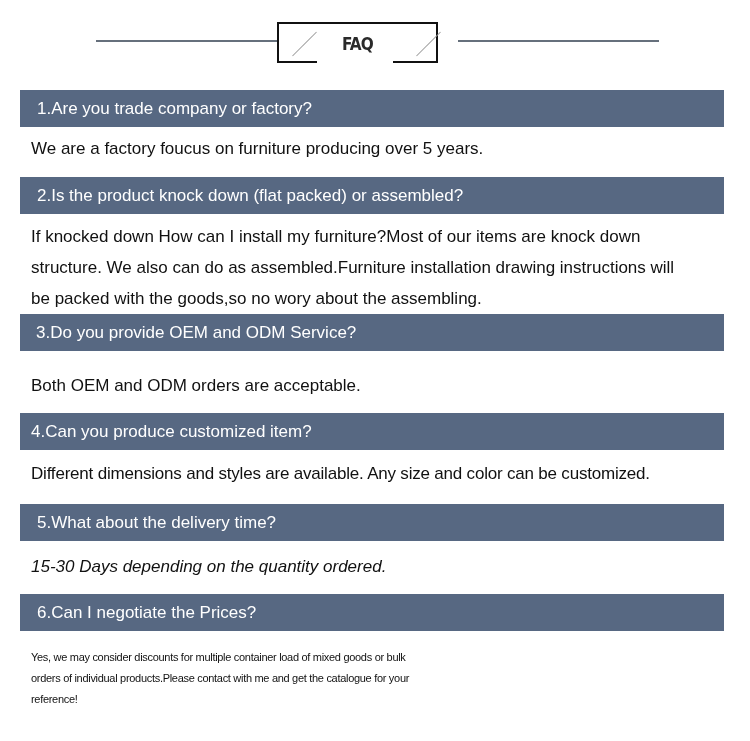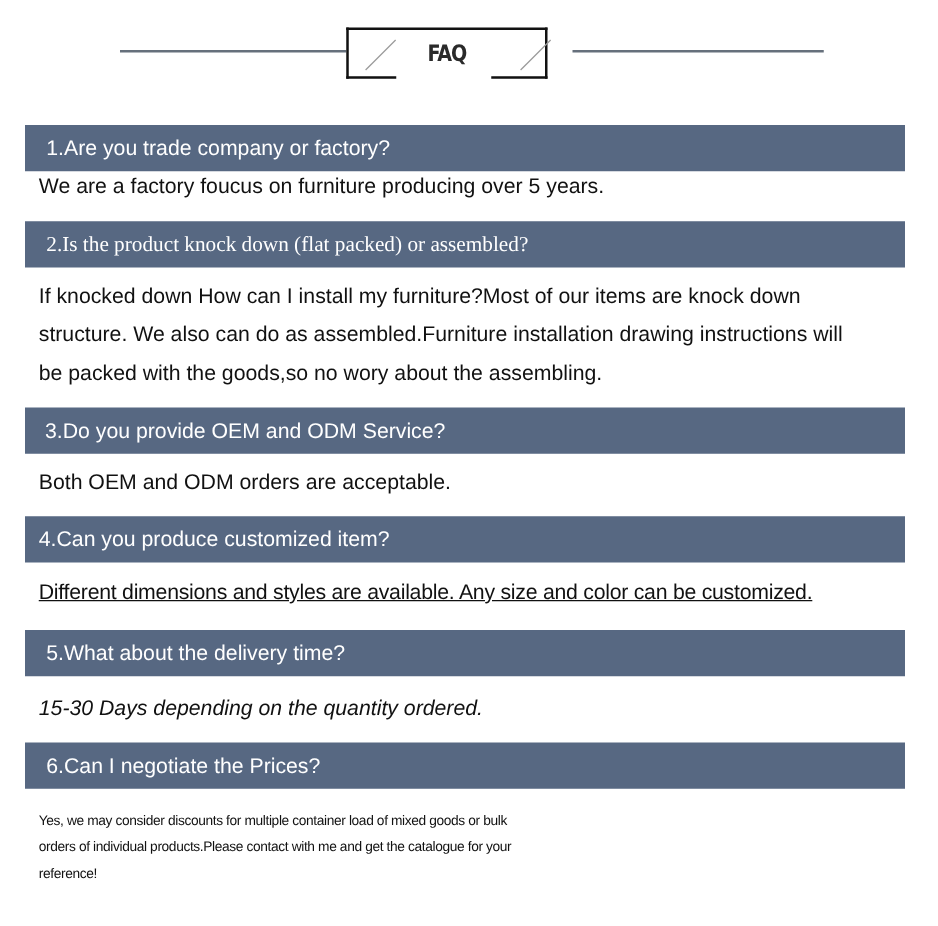--- a/index.html
+++ b/index.html
@@ -88,48 +88,48 @@
     }
     .answer {
       position: absolute;
       left: 31px;
       width: 690px;
       font-size: 17px;
       color: #111111;
     }
     .answer.a2 { line-height: 31px; }
     .answer.a6 { line-height: 21px; font-size: 11px; letter-spacing: -0.3px; }
-    .answer.a4 { letter-spacing: -0.2px; text-decoration: underline; }
+    .answer.a4 { letter-spacing: -0.2px; }
   </style>
 </head>
 <body>
 
 <div>
   <div class="hline left"></div>
   <div class="hline right"></div>
   <div class="faq-box">
     <div class="bottom-left"></div>
     <div class="bottom-right"></div>
     <div class="slash s1"></div>
     <div class="slash s2"></div>
     <div class="faq-title">FAQ</div>
   </div>
 </div>
 
-<div class="q-bar" style="top:100px;">1.Are you trade company or factory?</div>
+<div class="q-bar" style="top:90px;">1.Are you trade company or factory?</div>
 <div class="answer" style="top:139px;">We are a factory foucus on furniture producing over 5 years.</div>
 
-<div class="q-bar" style="top:177px;font-family:Liberation Serif, serif;">2.Is the product knock down (flat packed) or assembled?</div>
+<div class="q-bar" style="top:177px;">2.Is the product knock down (flat packed) or assembled?</div>
 <div class="answer a2" style="top:221px;">
   <div>If knocked down How can I install my furniture?Most of our items are knock down</div>
   <div>structure. We also can do as assembled.Furniture installation drawing instructions will</div>
   <div>be packed with the goods,so no wory about the assembling.</div>
 </div>
 
-<div class="q-bar" style="top:326px;padding-left:16px;">3.Do you provide OEM and ODM Service?</div>
+<div class="q-bar" style="top:314px;padding-left:16px;">3.Do you provide OEM and ODM Service?</div>
 <div class="answer" style="top:376px;">Both OEM and ODM orders are acceptable.</div>
 
 <div class="q-bar" style="top:413px;padding-left:11px;">4.Can you produce customized item?</div>
 <div class="answer a4" style="top:464px;">Different dimensions and styles are available. Any size and color can be customized.</div>
 
 <div class="q-bar" style="top:504px;">5.What about the delivery time?</div>
 <div class="answer" style="top:557px;font-style:italic;">15-30 Days depending on the quantity ordered.</div>
 
 <div class="q-bar" style="top:594px;">6.Can I negotiate the Prices?</div>
 <div class="answer a6" style="top:647px;">

